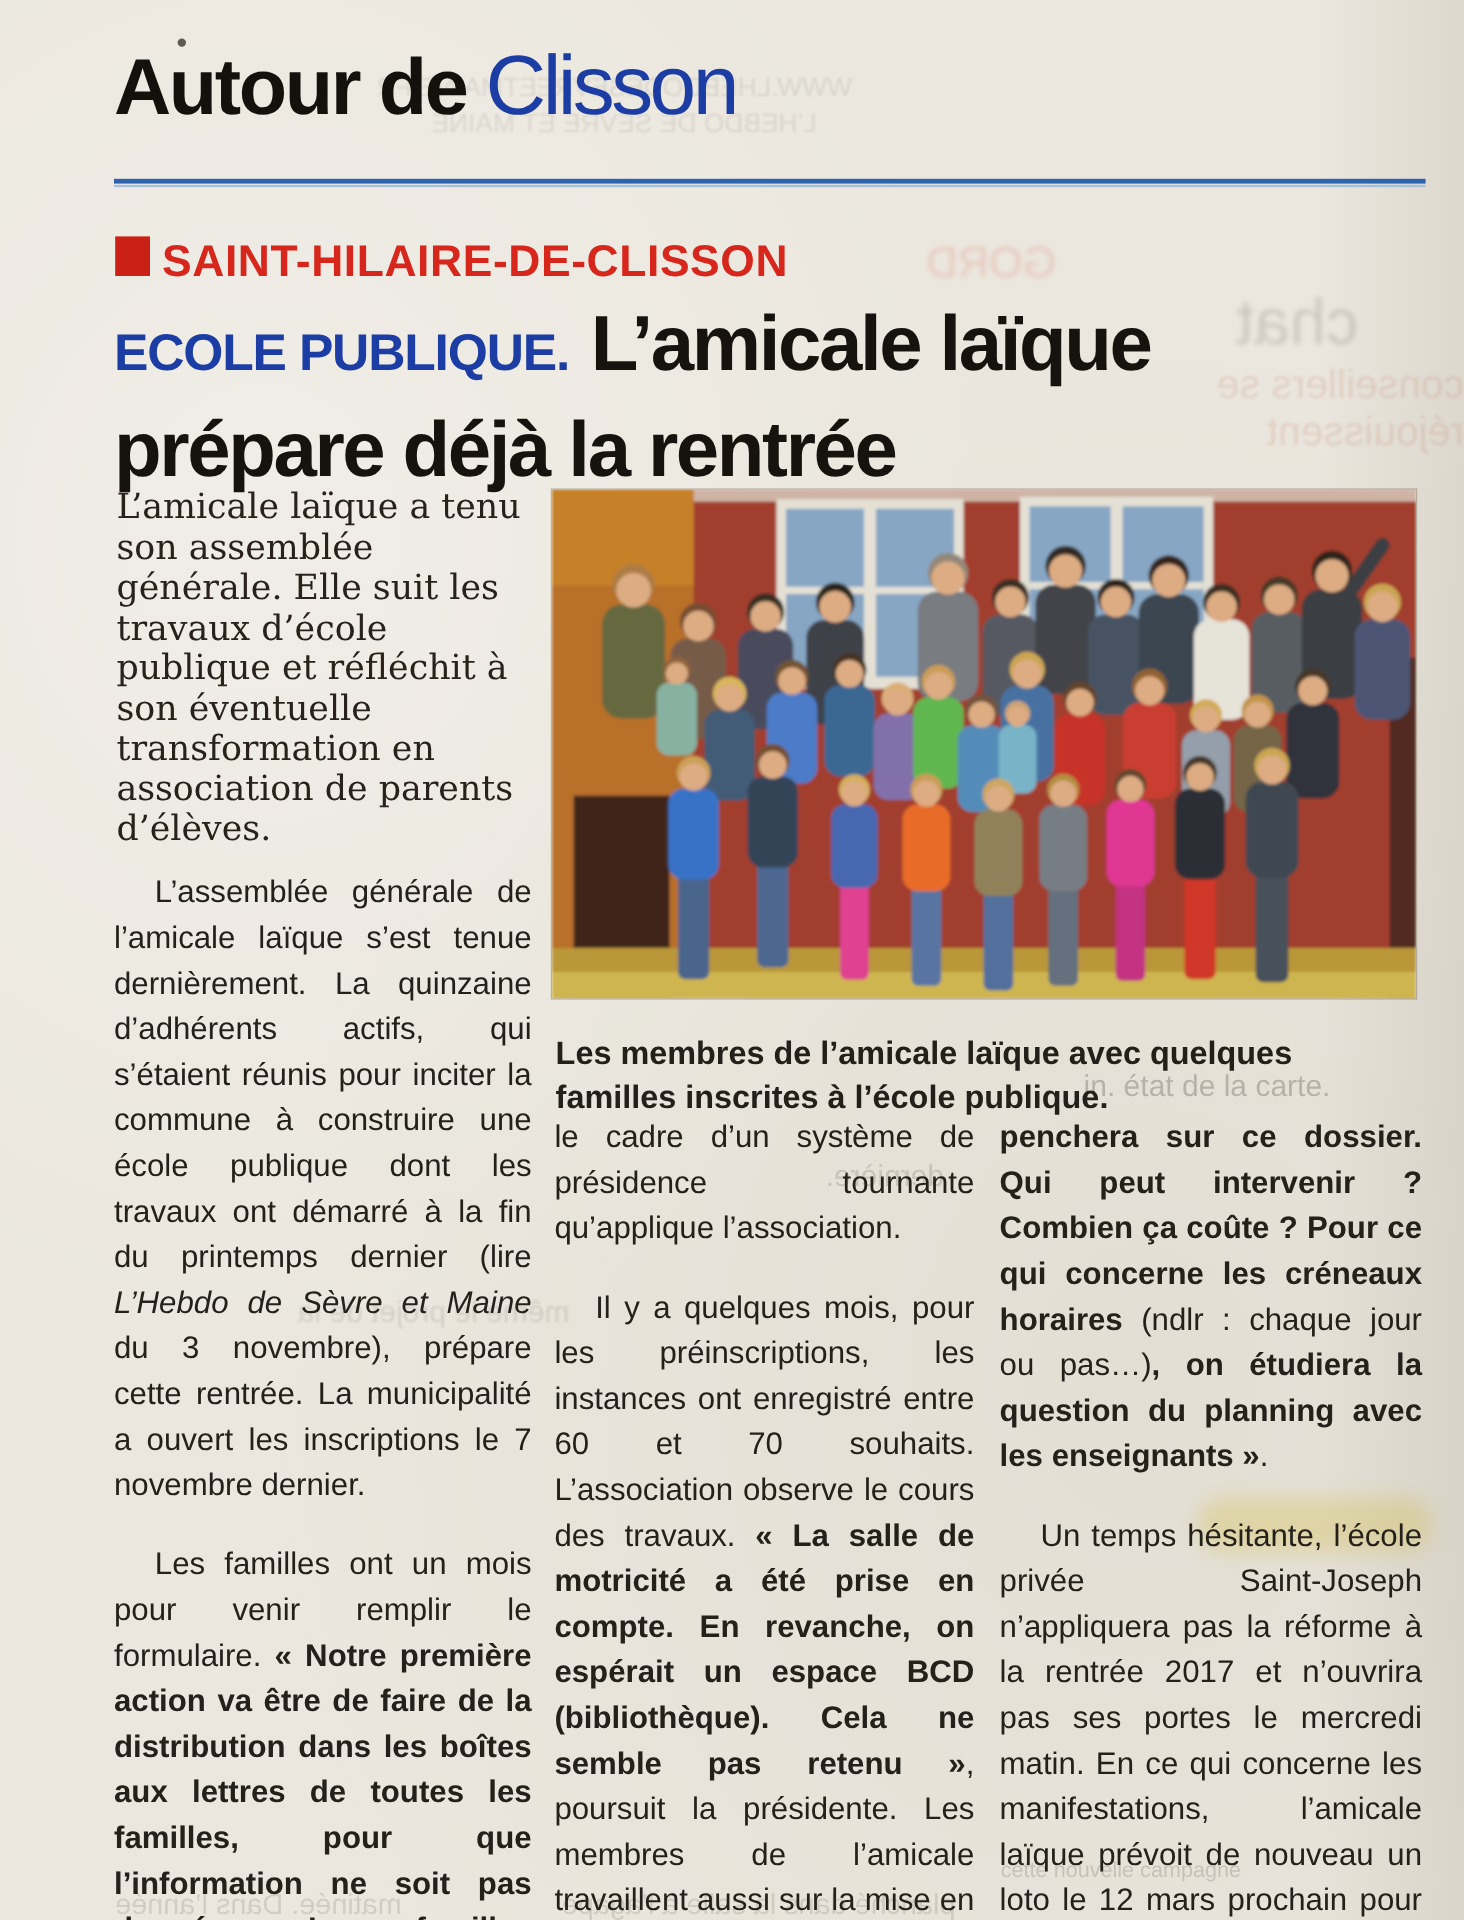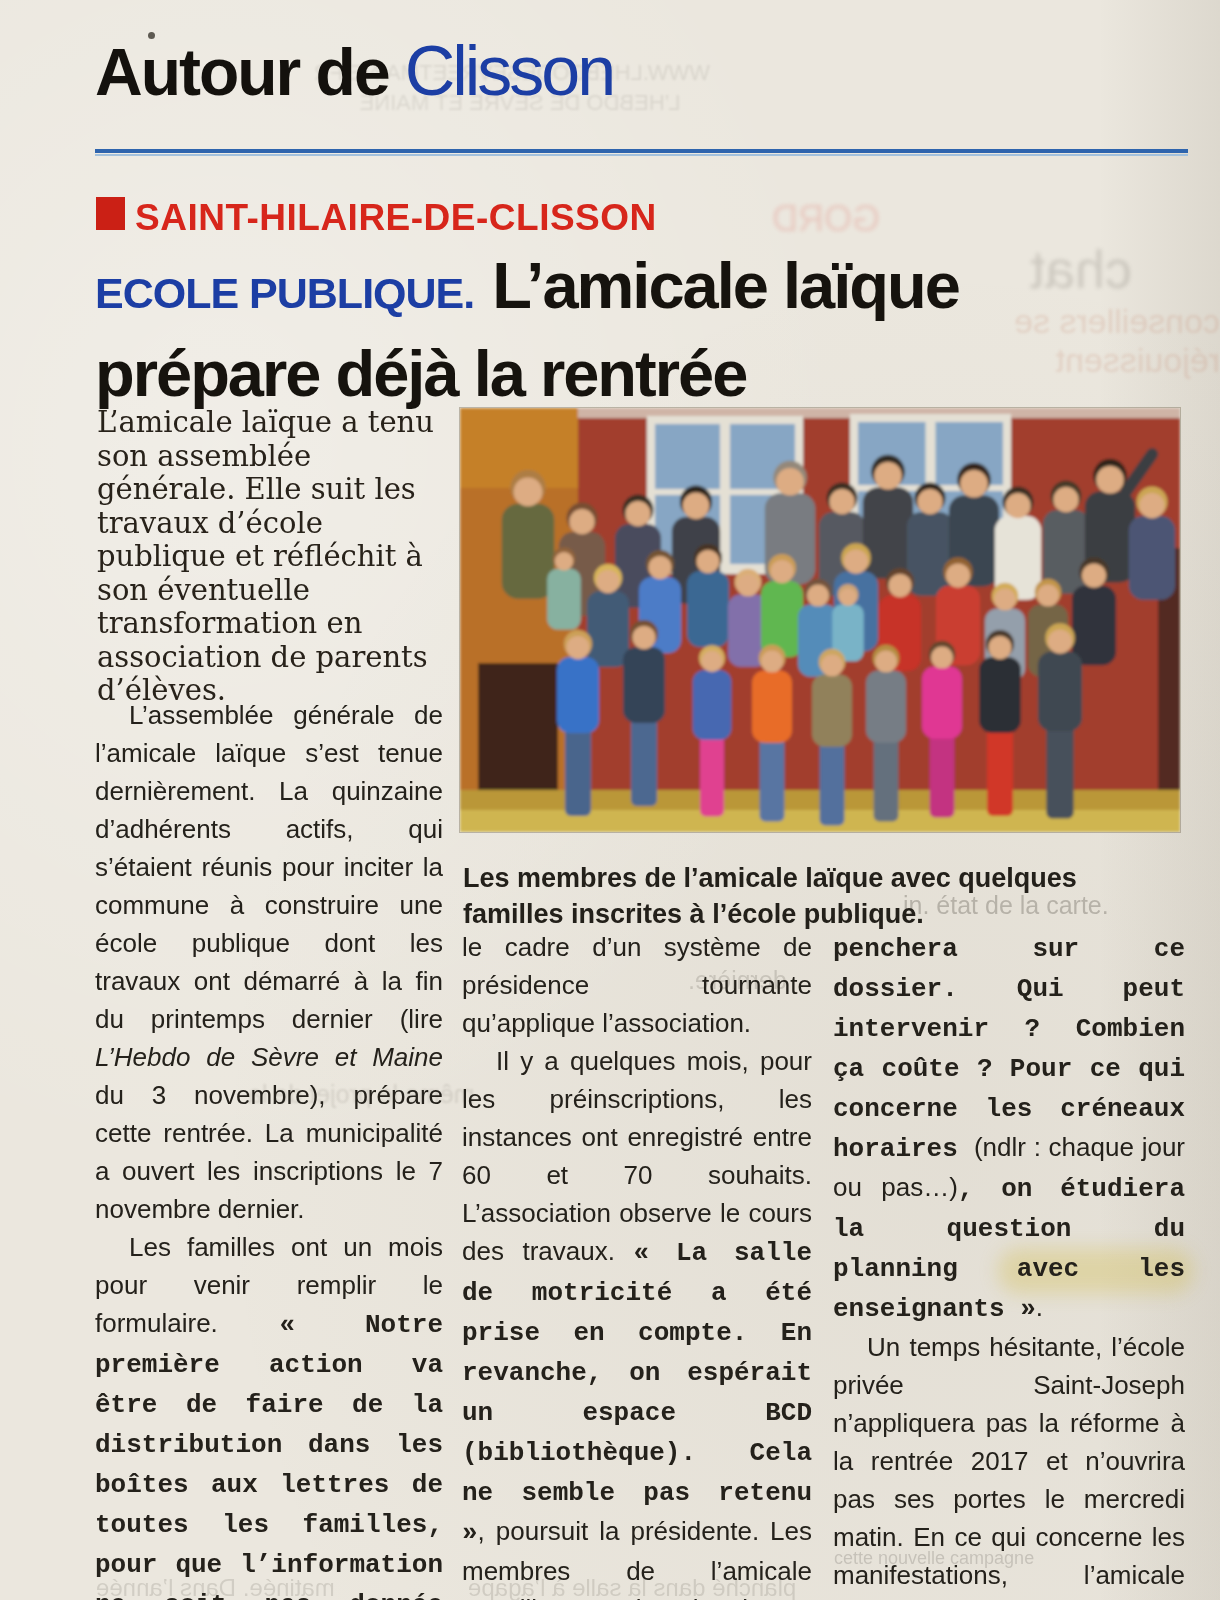--- a/index.html
+++ b/index.html
@@ -31,22 +31,22 @@
   .standfirst{position:absolute;left:97px;top:406px;width:352px;
     font-family:"DejaVu Serif",serif;font-size:29px;line-height:33.5px;color:#28221a;}
   
   .photo{position:absolute;left:460px;top:408px;width:720px;height:424px;outline:1px solid rgba(125,112,92,.45);}
   .photo svg{display:block;}
   .caption{position:absolute;left:463px;top:860px;width:648px;
     font-size:27px;font-weight:700;line-height:36px;color:#23201a;}
   
   .col{position:absolute;font-size:26px;line-height:38px;text-align:justify;color:#24211b;}
   .col .para{margin:0;}
-  .col .para.indent{text-indent:34px;}
-  .col .bold{font-weight:700;font-family:Liberation Mono, monospace;}
+  .col .para.indent{text-indent:34px;margin-top:28px;}
+  .col .bold{font-weight:700;}
   .col .italic{font-style:italic;}
   .col-left{left:95px;top:696px;width:348px;}
   .col-middle{left:462px;top:928px;width:350px;}
   .col-right{left:833px;top:928px;width:352px;}
   
   .ghost{position:absolute;font-weight:400;color:#615c52;pointer-events:none;white-space:pre-line;}
   .g-masthead{left:330px;top:58px;width:380px;font-size:22px;line-height:30px;opacity:.13;
     transform:scaleX(-1);filter:blur(1px);text-align:center;}
   .g-banner{left:772px;top:198px;font-size:36px;color:#d7261b;opacity:.16;transform:scaleX(-1);filter:blur(2px);}
   .g-head1{left:1030px;top:238px;font-size:54px;color:#59544b;opacity:.20;transform:scaleX(-1);filter:blur(2px);}

